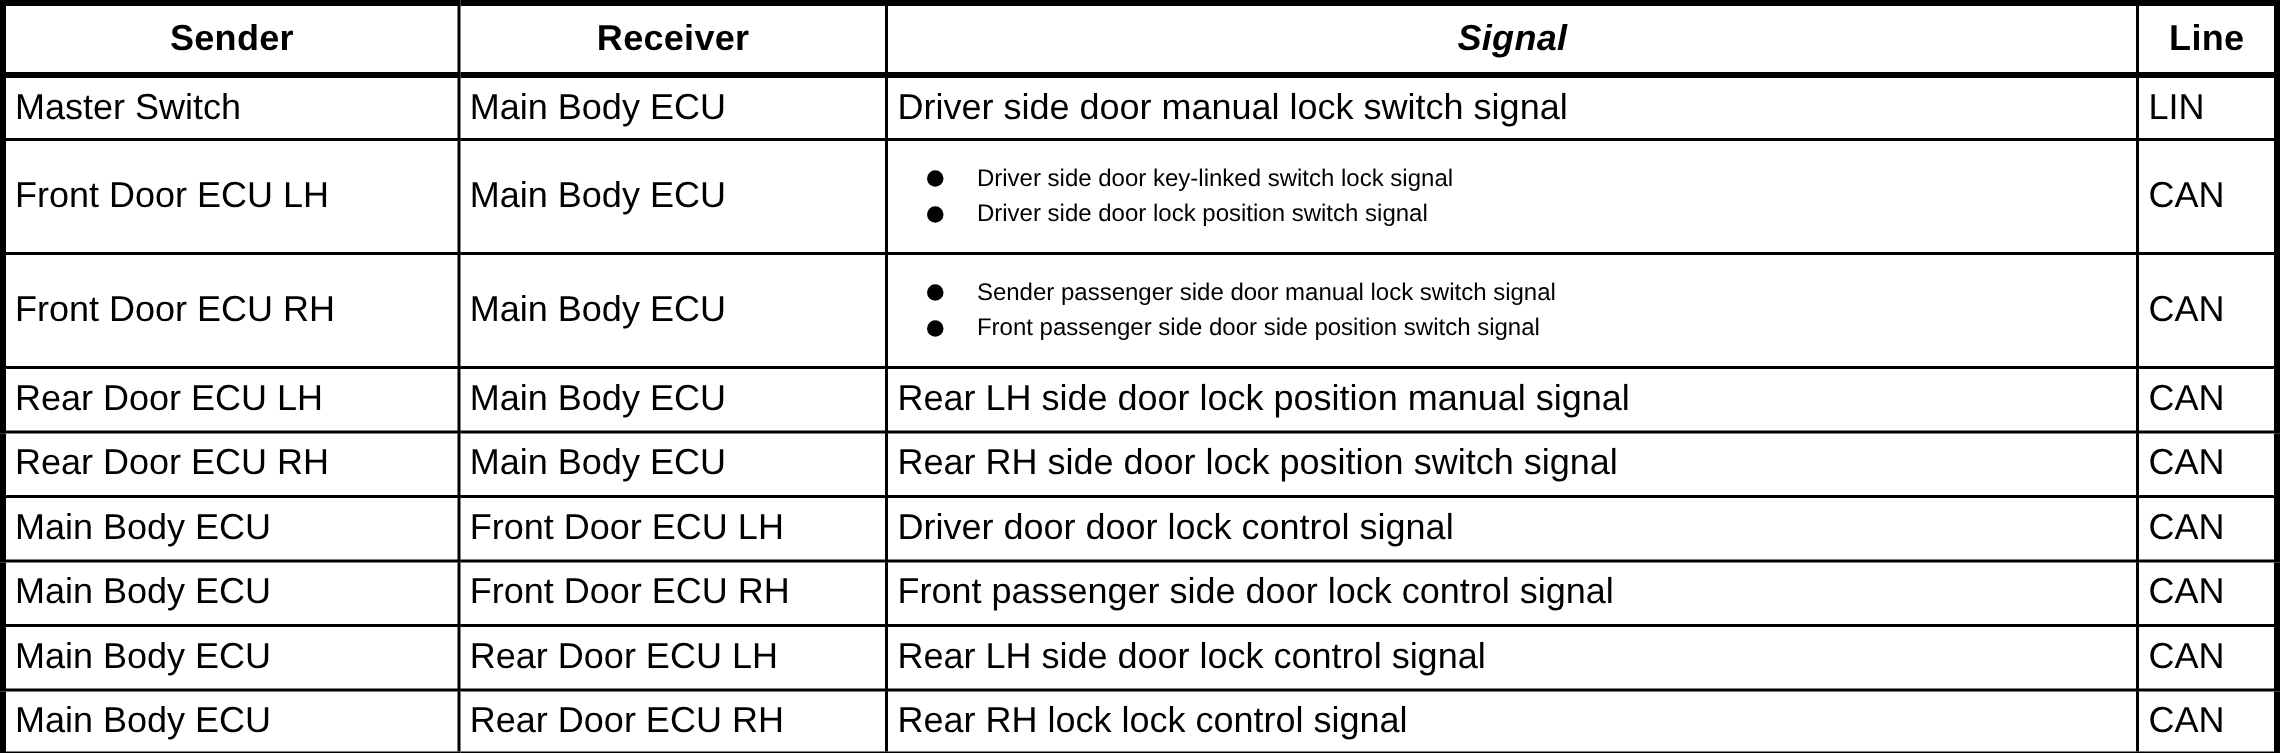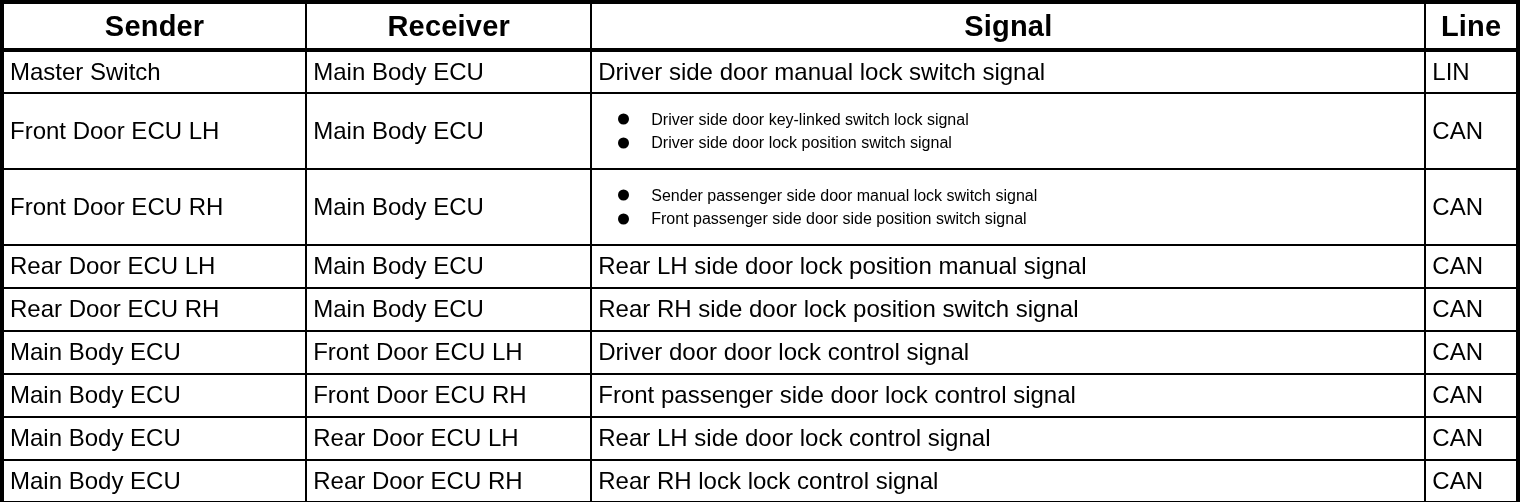--- a/index.html
+++ b/index.html
@@ -42,41 +42,41 @@
     border: 4px solid #000000;
   }
   table.signal-table tr > *:first-child { border-left: 4px solid #000000; }
   table.signal-table tr > *:last-child  { border-right: 4px solid #000000; }
   table.signal-table thead th { border-top: 4px solid #000000; border-bottom: 4px solid #000000; }
   table.signal-table tbody tr:last-child > * { border-bottom: 4px solid #000000; }
 
   th.col-head {
     text-align: center;
     font-weight: bold;
-    font-size: 29px;
+    font-size: 24px;
     height: 48px;
     letter-spacing: 0.2px;
   }
 
   td.cell {
     font-size: 24px;
     font-weight: normal;
     text-align: left;
     white-space: nowrap;
     line-height: 1.12;
   }
 
   td.cell-sender   { width: 302px; padding-left: 8px; }
   td.cell-receiver { width: 298px; padding-left: 10px; }
   td.cell-signal   { width: 828px; padding-left: 10px; }
   td.cell-line     { width: 92px;  padding-left: 10px; }
 
   th.head-sender   { width: 302px; }
   th.head-receiver { width: 283px; }
-  th.head-signal   { width: 828px; }
+  th.head-signal   { width: 828px; font-style: italic; }
   th.head-line     { width: 92px;  }
 
   .row-single { height: 43px; }
   .row-bullets { height: 76px; }
 
   ul.bullet-list {
     list-style: none;
     margin: 0;
     padding: 0;
   }

